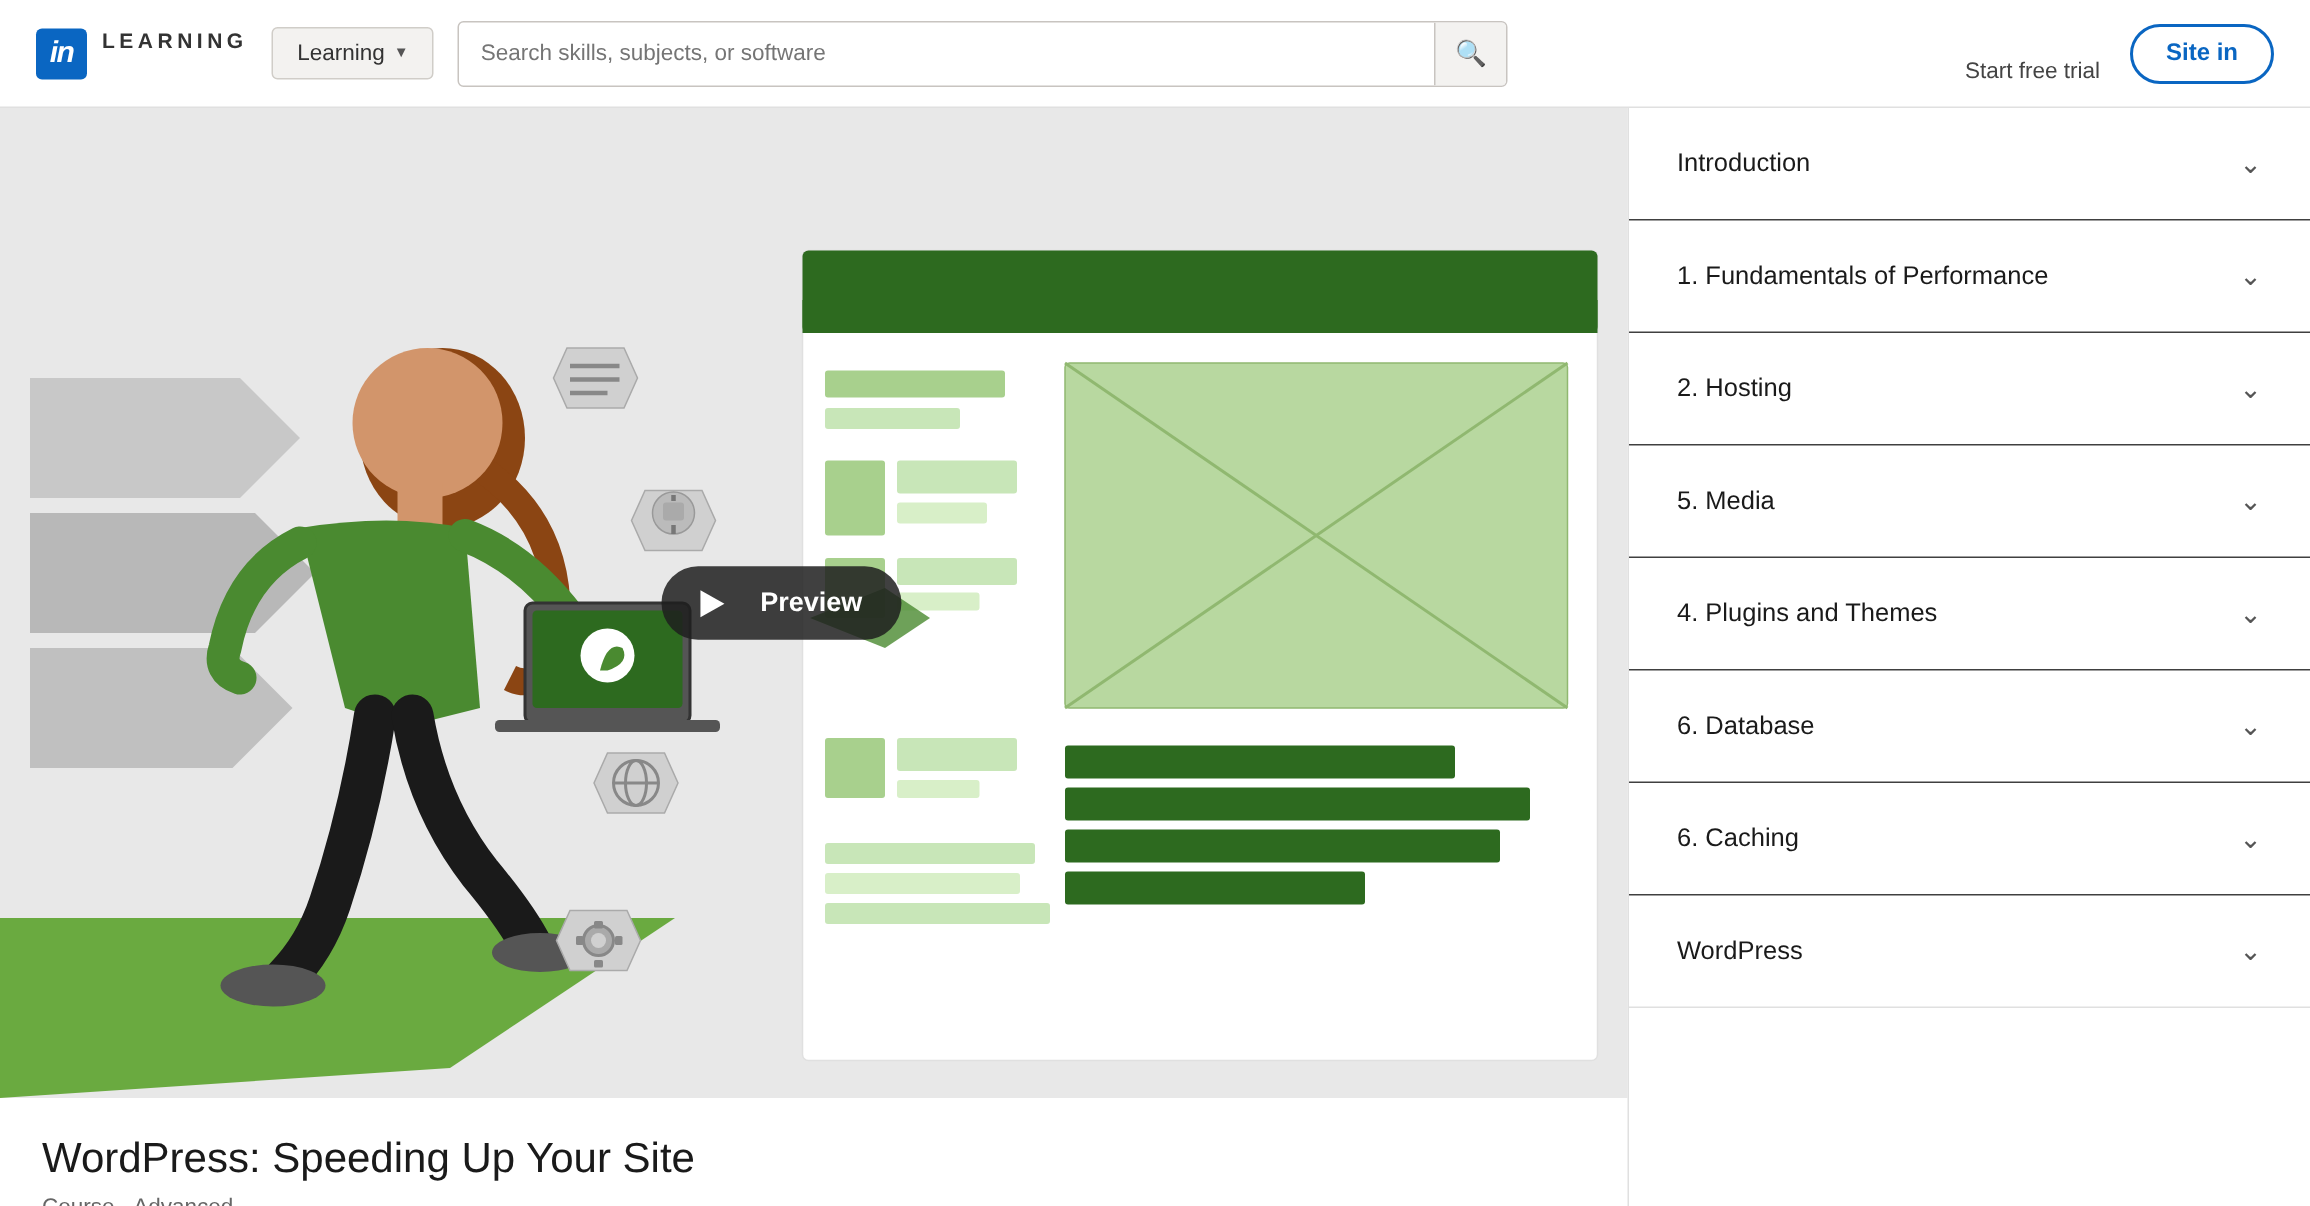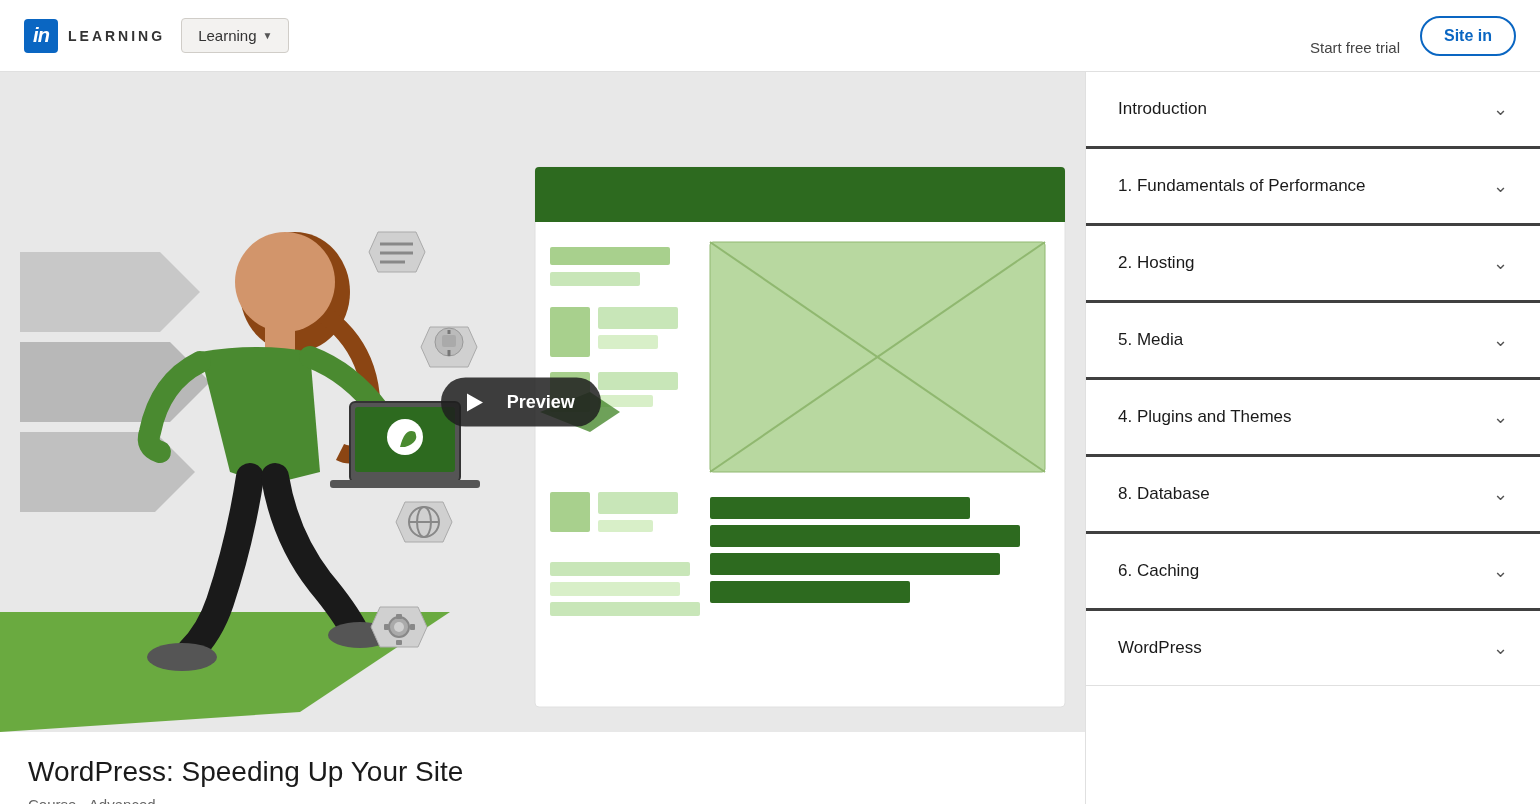--- a/index.html
+++ b/index.html
@@ -10,21 +10,21 @@
       display: flex;
       align-items: center;
       padding: 0 24px;
       height: 72px;
       border-bottom: 1px solid #e0e0e0;
       background: #fff;
       gap: 16px;
     }
     .linkedin-logo {
       display: flex;
-      align-items: center;
+      align-items: flex-start;
       gap: 10px;
       text-decoration: none;
       flex-shrink: 0;
     }
     .li-icon {
       width: 34px;
       height: 34px;
       background: #0a66c2;
       border-radius: 4px;
       display: flex;
@@ -190,21 +190,21 @@
     }
     .sidebar-section {
       border-bottom: 1px solid #e0e0e0;
     }
     .sidebar-item {
       display: flex;
       align-items: center;
       justify-content: space-between;
       padding: 26px 32px;
       cursor: pointer;
-      border-bottom: 3px solid #404040;
+      border-bottom: 1px solid #404040;
     }
     .sidebar-item:last-child {
       border-bottom: none;
     }
     .sidebar-item-label {
       font-size: 17px;
       color: #1a1a1a;
     }
     .chevron-down {
       font-size: 18px;
@@ -224,20 +224,26 @@
   <a class="linkedin-logo" href="#">
     <div class="li-icon">in</div>
     <span class="learning-text">LEARNING</span>
   </a>
 
   <button class="nav-dropdown">
     <span>Learning</span>
     <span class="chevron">▼</span>
   </button>
 
+  <div class="search-bar">
+    <input class="search-input" type="text" placeholder="Search skills, subjects, or software" style="">
+    <button class="search-btn">
+      <span>🔍</span>
+    </button>
+  </div>
 
   <div class="header-actions">
     <a class="start-trial" href="#">Start free trial</a>
     <button class="sign-in-btn">Site in</button>
   </div>
 </header>
 
 <div class="main-layout">
 
   <div class="left-content">
@@ -375,21 +381,21 @@
       </div>
       <div class="sidebar-item">
         <span class="sidebar-item-label">5. Media</span>
         <span class="chevron-down">⌄</span>
       </div>
       <div class="sidebar-item">
         <span class="sidebar-item-label">4. Plugins and Themes</span>
         <span class="chevron-down">⌄</span>
       </div>
       <div class="sidebar-item">
-        <span class="sidebar-item-label">8. Database</span>
+        <span class="sidebar-item-label">6. Database</span>
         <span class="chevron-down">⌄</span>
       </div>
       <div class="sidebar-item">
         <span class="sidebar-item-label">6. Caching</span>
         <span class="chevron-down">⌄</span>
       </div>
       <div class="sidebar-item">
         <span class="sidebar-item-label">WordPress</span>
         <span class="chevron-down">⌄</span>
       </div>

